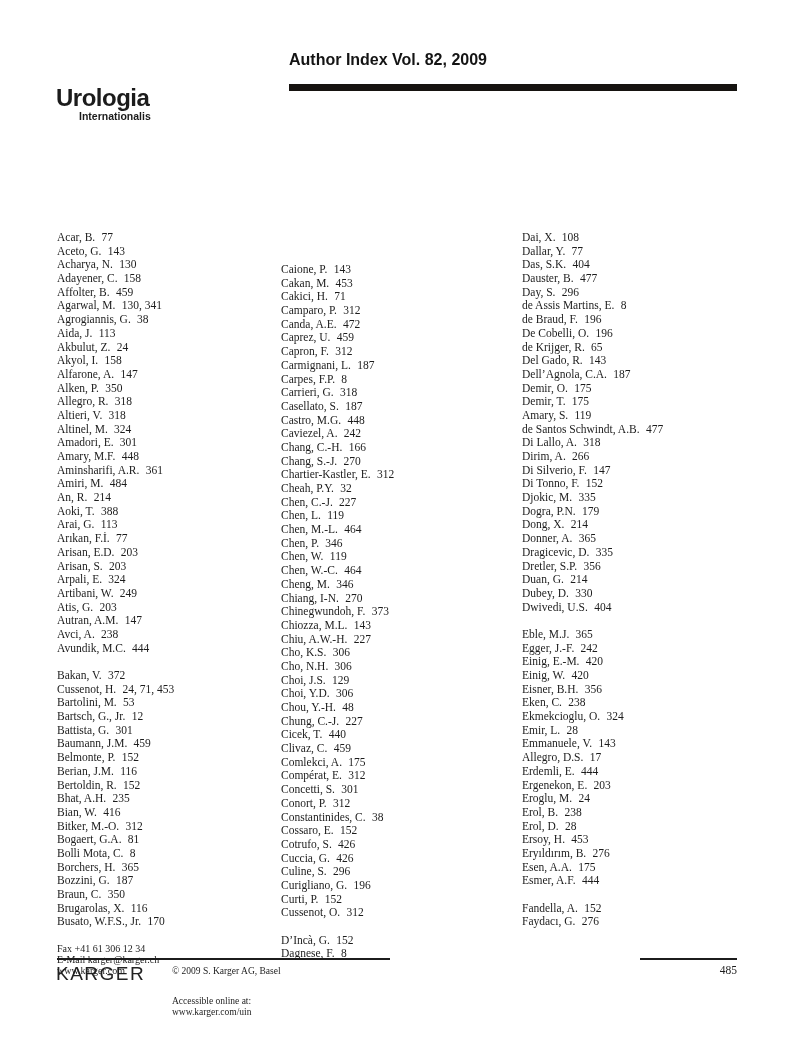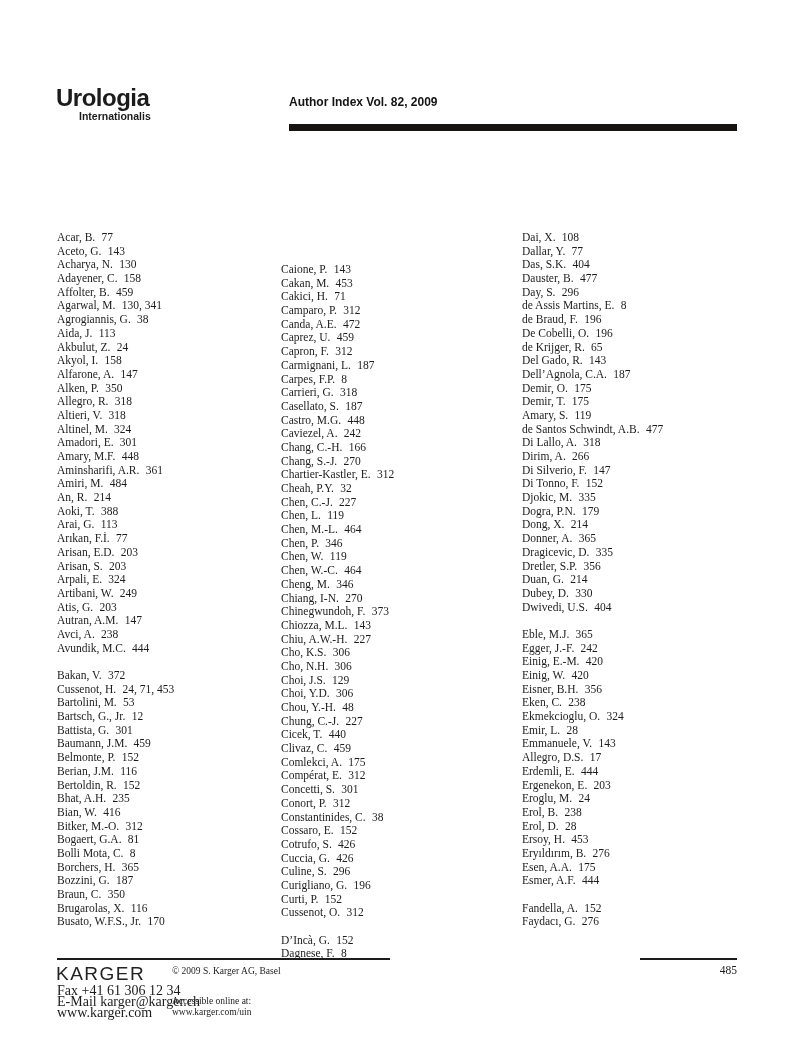--- a/index.html
+++ b/index.html
@@ -14,42 +14,42 @@
     font-family:"Liberation Sans", sans-serif; font-weight:800;
     font-size:24px; letter-spacing:-0.5px; color:#1b1b1b;
   }
   .logo-sub {
     font-family:"Liberation Sans", sans-serif; font-weight:700;
     font-size:10.5px; margin-left:23px; margin-top:-2px; color:#1b1b1b;
   }
   .title-block { position:absolute; left:289px; top:51px; width:448px; }
   .title {
     font-family:"Liberation Sans", sans-serif; font-weight:700;
-    font-size:12px; color:#141414;margin-top:44px;
+    font-size:16px; color:#141414;
   }
   .title-rule { height:7px; background:#161310; margin-top:15px; }
   
   .index-col { position:absolute; top:231px; width:225px; }
   .col-0 { left:57px; } .col-1 { left:281px;margin-top:32px; } .col-2 { left:522px; }
   .entry {
     height:13.7px; line-height:13.7px; font-size:11.5px;
     white-space:nowrap; color:#1c1c1c;
   }
   .entry .pg { margin-left:0.55em; }
   
   .rule-left  { position:absolute; left:57px;  top:958px; width:333px; height:2px; background:#1c1c1c; }
   .rule-right { position:absolute; left:640px; top:958px; width:97px;  height:2px; background:#1c1c1c; }
   .karger {
     position:absolute; left:56px; top:963px;
     font-family:"Liberation Sans", sans-serif; font-weight:400;
     font-size:19px; letter-spacing:1.5px; color:#222;
   }
   .copyright { position:absolute; left:172px; top:966px; font-size:9.5px; }
   .pagenum   { position:absolute; left:640px; top:964px; width:97px; text-align:right; font-size:11.5px; }
-  .contact   { position:absolute; left:57px;  top:985px; font-size:14px; line-height:11px; }
+  .contact   { position:absolute; left:57px;  top:943px; font-size:10px; line-height:11px; }
   .online    { position:absolute; left:172px; top:996px; font-size:9.5px; line-height:11px; }
 </style>
 </head>
 <body>
 
 <div class="page">
 
   <div class="logo">
     <div class="logo-main">Urologia</div>
     <div class="logo-sub">Internationalis</div>

